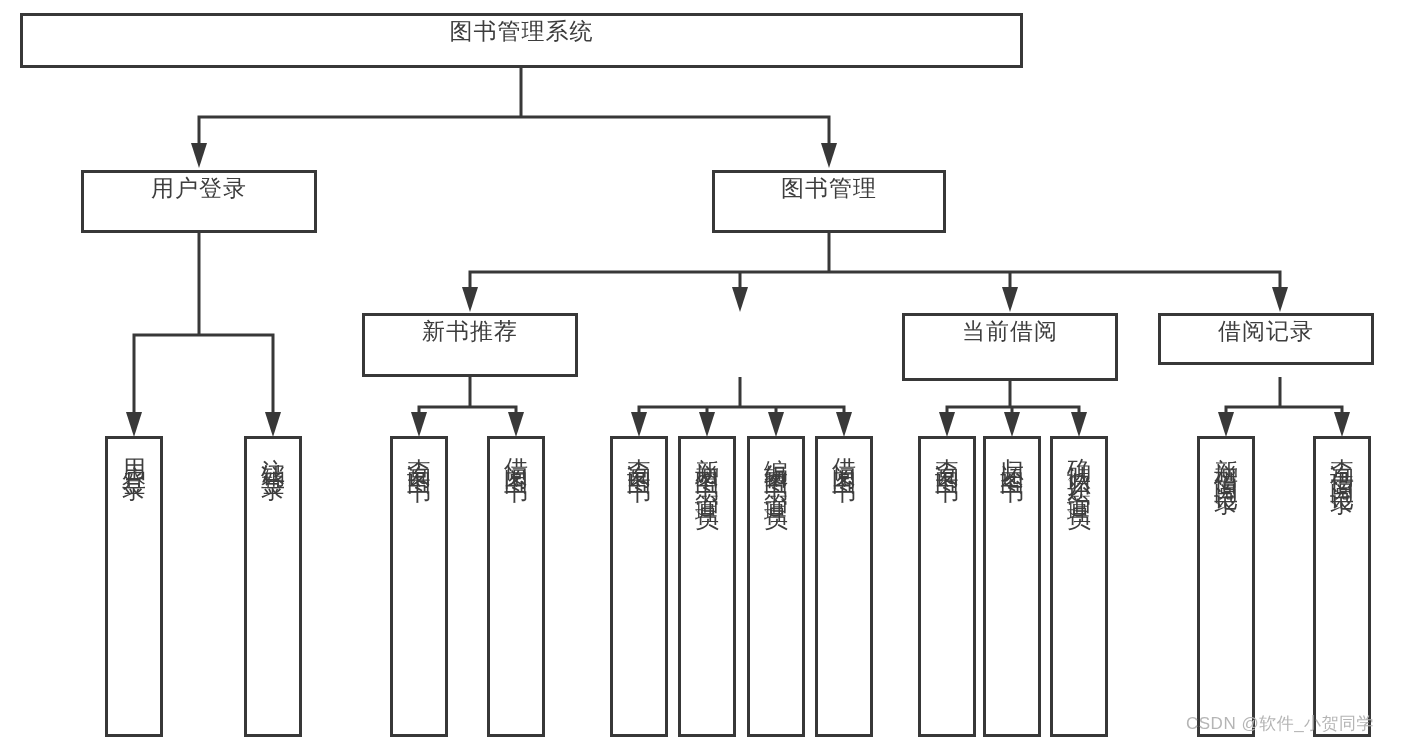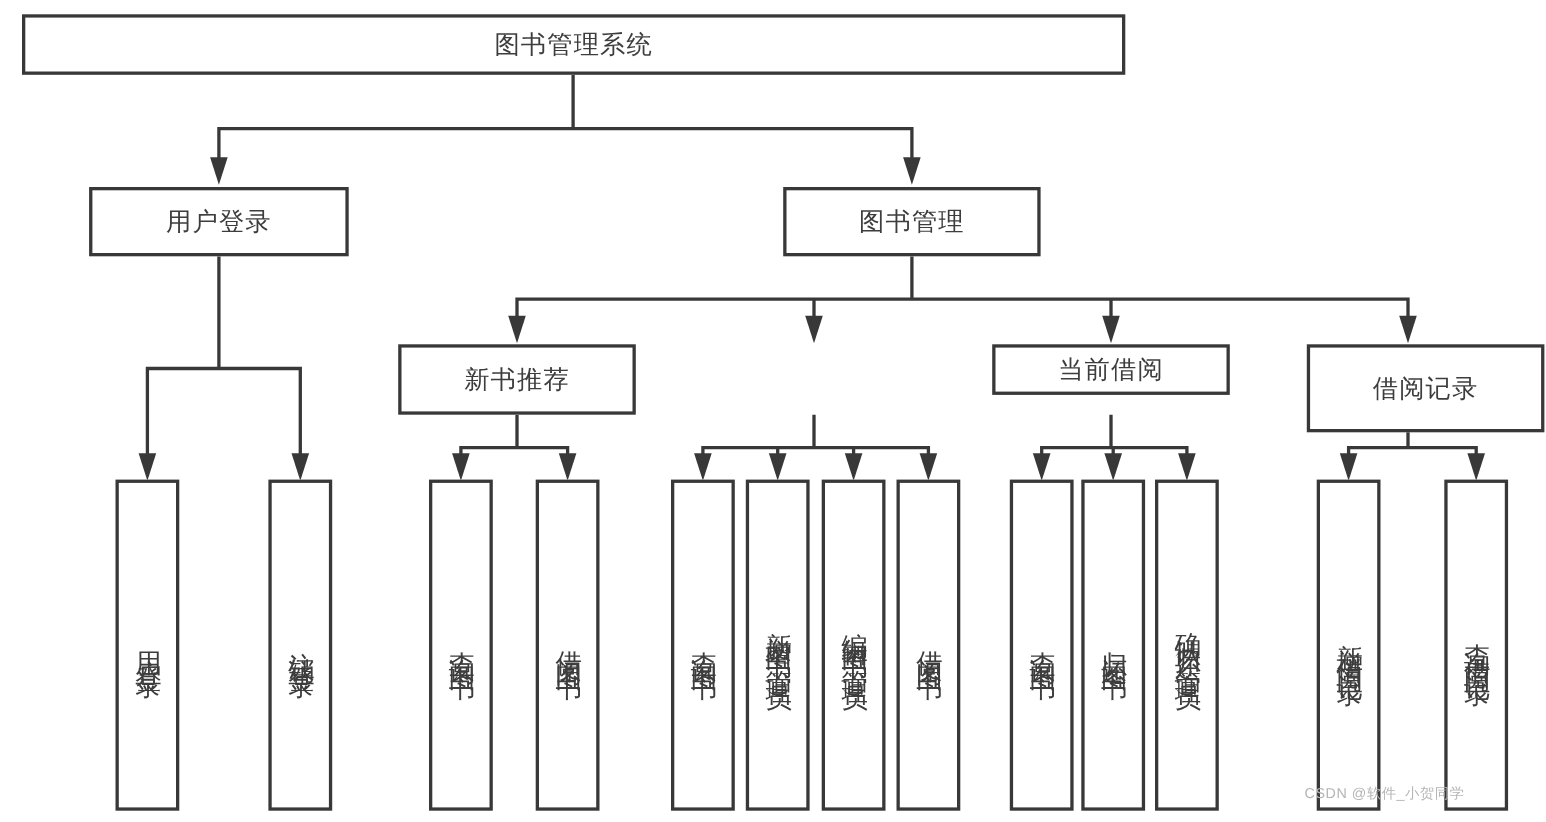--- a/index.html
+++ b/index.html
@@ -21,21 +21,20 @@
     top: 0;
     z-index: 0;
   }
   .box {
     position: absolute;
     box-sizing: border-box;
     background: #ffffff;
     border: 3px solid #383838;
     color: #3d3d3d;
     display: flex;
-    align-items: center;
     justify-content: center;
     z-index: 1;
   }
   .hbox {
     font-size: 23px;
     letter-spacing: 1px;
     white-space: nowrap;
   }
   .leaf {
     top: 436px;
@@ -47,21 +46,21 @@
     text-orientation: mixed;
     font-size: 24px;
     letter-spacing: 7px;
     line-height: 1;
     color: #3d3d3d;
   }
   #watermark {
     position: absolute;
     left: 1186px;
     top: 712px;
-    font-size: 13px;
+    font-size: 17px;
     color: #b5b5b5;
     letter-spacing: 0.5px;
     white-space: nowrap;
     z-index: 5;
   }
 </style>
 </head>
 <body>
 
 <div id="canvas">
@@ -106,24 +105,24 @@
   <div class="box hbox" style="left:81px;top:170px;width:236px;height:63px">
     <span>用户登录</span>
   </div>
   <div class="box hbox" style="left:362px;top:313px;width:216px;height:64px">
     <span>新书推荐</span>
   </div>
 
   <div class="box hbox" style="left:712px;top:170px;width:234px;height:63px">
     <span>图书管理</span>
   </div>
-  <div class="box hbox" style="left:902px;top:313px;width:216px;height:46px">
+  <div class="box hbox" style="left:902px;top:313px;width:216px;height:68px">
     <span>当前借阅</span>
   </div>
-  <div class="box hbox" style="left:1188px;top:313px;width:216px;height:80px">
+  <div class="box hbox" style="left:1158px;top:313px;width:216px;height:52px">
     <span>借阅记录</span>
   </div>
 
   <div class="box leaf" style="left:105px">
     <span class="vtext">用户登录</span>
   </div>
   <div class="box leaf" style="left:244px">
     <span class="vtext">注销登录</span>
   </div>
   <div class="box leaf" style="left:390px">

